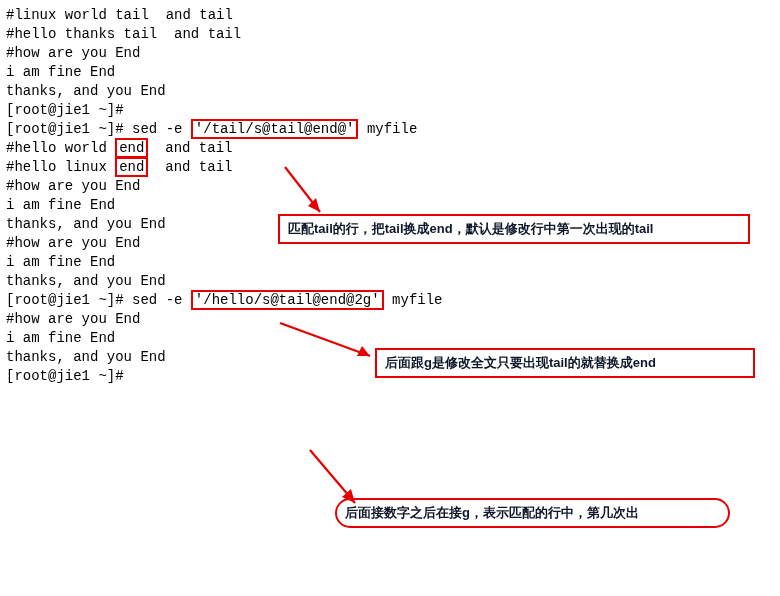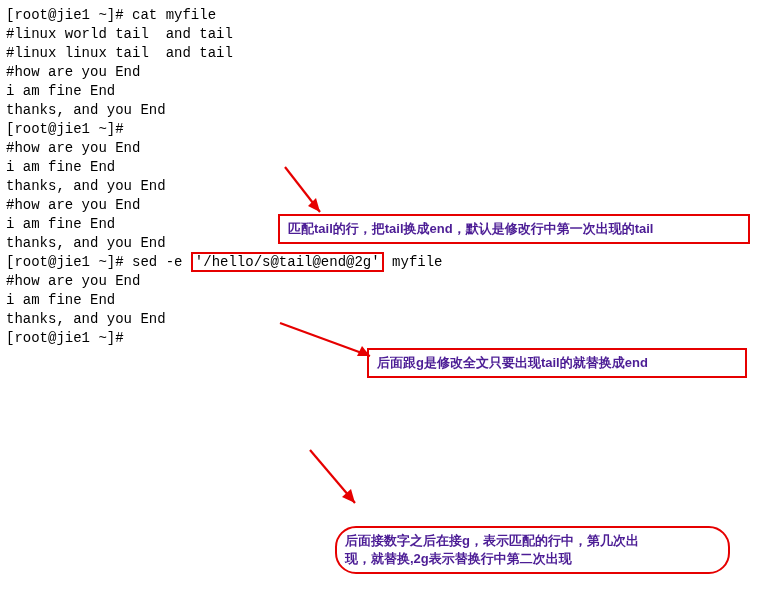--- a/index.html
+++ b/index.html
@@ -23,48 +23,50 @@
     padding: 0 2px;
   }
   .annot-box {
     position: absolute;
     border: 2px solid #e60000;
     background: #fff;
     padding: 4px 8px;
     font-family: "SimSun", "Microsoft YaHei", sans-serif;
     font-size: 13px;
     font-weight: bold;
-    color: #4c1d95;
+    color: #0f172a;
     line-height: 1.4;
   }
   svg.arrow {
     position: absolute;
     overflow: visible;
   }
   svg.arrow line {
     stroke: #e60000;
     stroke-width: 2.2;
   }
   svg.arrow polygon {
     fill: #e60000;
   }
 </style>
 </head>
 <body>
 
 <div class="terminal">
-  <div class="line">[root@jie1 ~]# cat myfile</div>
   <div class="line">#linux world tail  and tail</div>
-  <div class="line">#linux linux tail  and tail</div>
+  <div class="line">#hello thanks tail  and tail</div>
   <div class="line">#how are you End</div>
   <div class="line">i am fine End</div>
   <div class="line">thanks, and you End</div>
   <div class="line">[root@jie1 ~]#</div>
 
+  <div class="line"><span>[root@jie1 ~]# sed -e </span><span class="hl-inline">'/tail/s@tail@end@'</span><span> myfile</span></div>
 
+  <div class="line"><span>#hello world </span><span class="hl-inline">end</span><span>  and tail</span></div>
+  <div class="line"><span>#hello linux </span><span class="hl-inline">end</span><span>  and tail</span></div>
   <div class="line">#how are you End</div>
   <div class="line">i am fine End</div>
   <div class="line">thanks, and you End</div>
 
 
   <div class="line">#how are you End</div>
   <div class="line">i am fine End</div>
   <div class="line">thanks, and you End</div>
 
   <div class="line"><span>[root@jie1 ~]# sed -e </span><span class="hl-inline">'/hello/s@tail@end@2g'</span><span> myfile</span></div>
@@ -76,28 +78,27 @@
 </div>
 
 <div class="annot-box" style="left:278px; top:214px; width:472px;">
   <span>匹配tail的行，把tail换成end，默认是修改行中第一次出现的tail</span>
 </div>
 <svg class="arrow" style="left:280px; top:162px;" width="60" height="60">
   <line x1="5" y1="5" x2="40" y2="50"></line>
   <polygon points="40,50 28,44 36,36"></polygon>
 </svg>
 
-<div class="annot-box" style="left:367px; top:348px; width:380px;">
+<div class="annot-box" style="left:375px; top:348px; width:380px;">
   <span>后面跟g是修改全文只要出现tail的就替换成end</span>
 </div>
 <svg class="arrow" style="left:275px; top:318px;" width="110" height="45">
   <line x1="5" y1="5" x2="95" y2="38"></line>
   <polygon points="95,38 82,38 87,28"></polygon>
 </svg>
 
-<div class="annot-box" style="left:335px; top:526px; width:395px;border-radius:21px;">
+<div class="annot-box" style="left:335px; top:498px; width:395px;border-radius:21px;">
   <div>后面接数字之后在接g，表示匹配的行中，第几次出</div>
-  <div>现，就替换,2g表示替换行中第二次出现</div>
 </div>
 <svg class="arrow" style="left:305px; top:445px;" width="110" height="70">
   <line x1="5" y1="5" x2="50" y2="58"></line>
   <polygon points="50,58 37,52 46,44"></polygon>
 </svg>
 
 </body></html>

